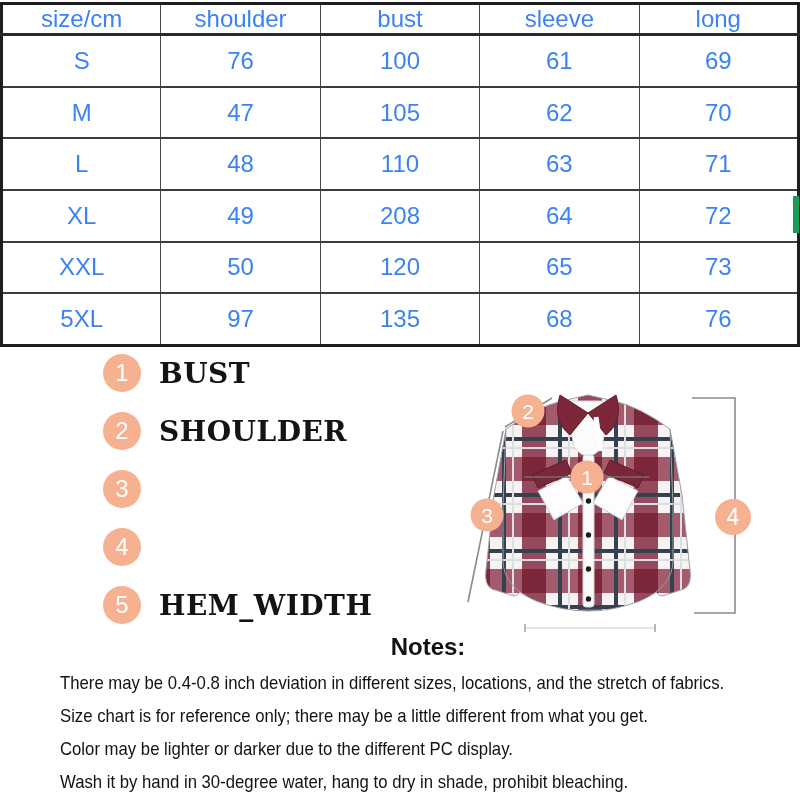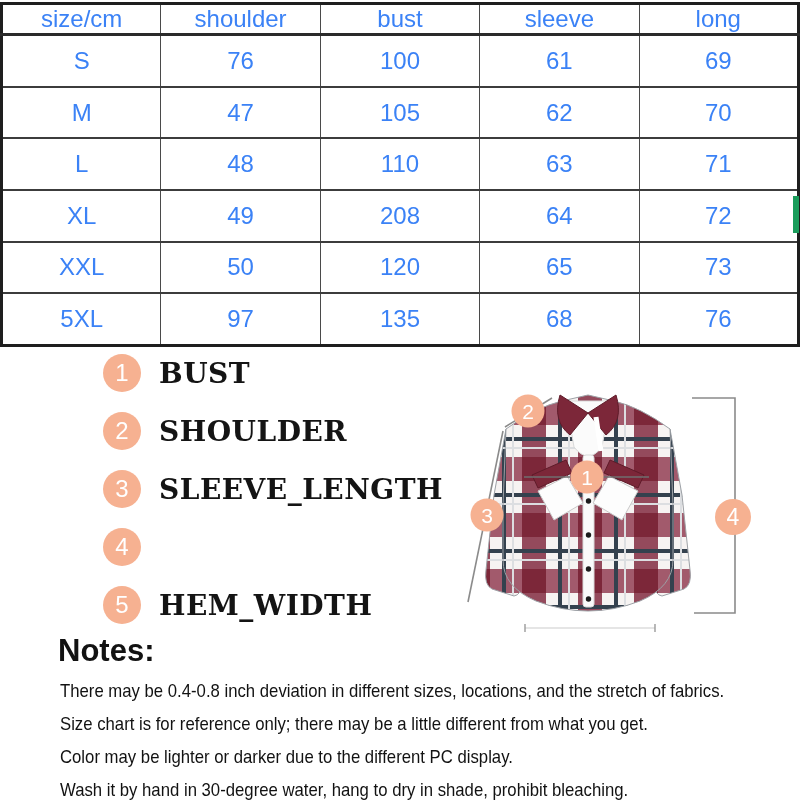--- a/index.html
+++ b/index.html
@@ -54,21 +54,21 @@
     display:flex;align-items:center;justify-content:center;
     font-size:21px;transform:translate(-50%,-50%);
   }
   .badge-1{left:147px;top:102px;}
   .badge-2{left:88px;top:36px;}
   .badge-3{left:47px;top:140px;}
   .badge-4{left:293px;top:142px;width:36px;height:36px;font-size:23px;}
 
   
   .notes{position:absolute;left:58px;top:633px;width:740px;color:#121212;}
-  .notes-heading{font-size:31px;font-weight:700;margin:0 0 2px 0;}
+  .notes-heading{font-size:24px;font-weight:700;margin:0 0 2px 0;text-align:center;}
   .notes-line{
     font-size:19px;line-height:22px;margin:11px 0 0 2px;
     white-space:nowrap;transform:scaleX(0.88);transform-origin:0 50%;
   }
 </style>
 </head>
 <body>
 
 <div class="canvas">
 
@@ -133,21 +133,20 @@
     <div class="legend-item">
       <div class="legend-circle">1</div>
       <div class="legend-label">BUST</div>
     </div>
     <div class="legend-item">
       <div class="legend-circle">2</div>
       <div class="legend-label">SHOULDER</div>
     </div>
     <div class="legend-item">
       <div class="legend-circle">3</div>
-      <div class="legend-label">SLEEVE_LENGTH</div>
     </div>
     <div class="legend-item">
       <div class="legend-circle">4</div>
     </div>
     <div class="legend-item">
       <div class="legend-circle">5</div>
       <div class="legend-label">HEM_WIDTH</div>
     </div>
   </div>
 

